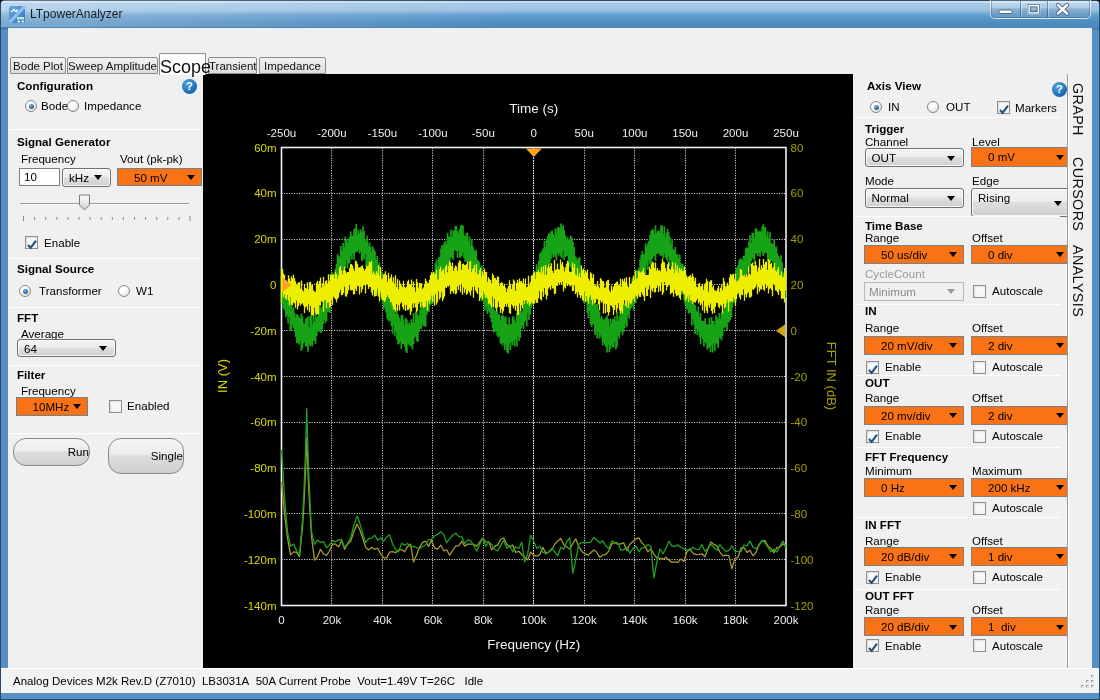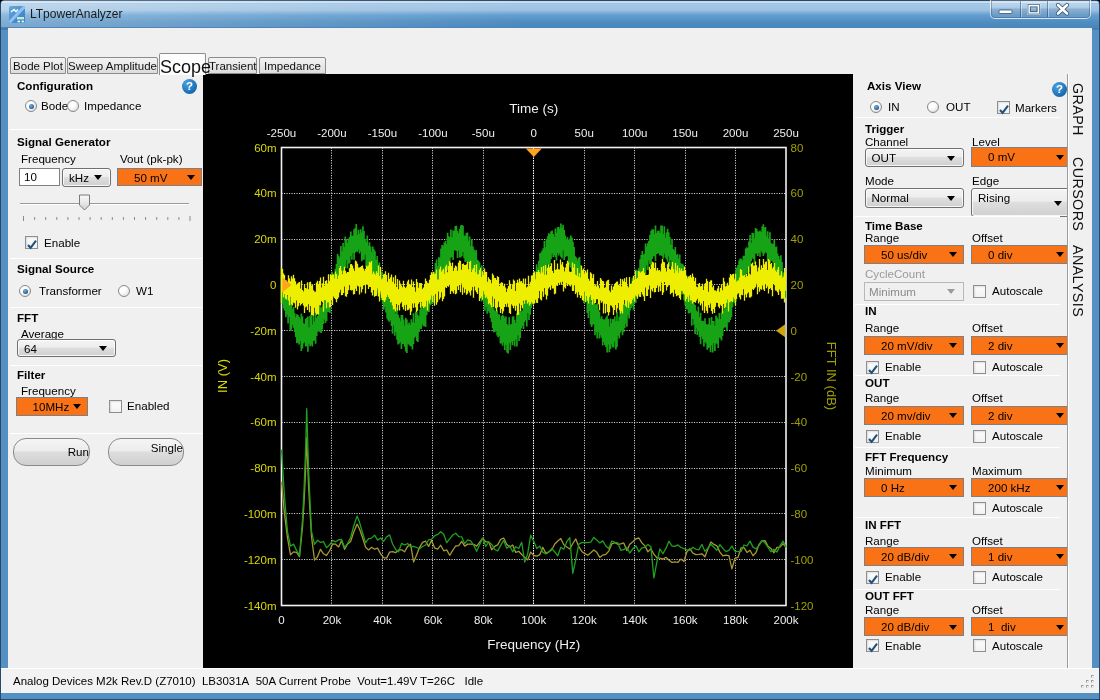--- a/index.html
+++ b/index.html
@@ -145,21 +145,21 @@
       <div class="lbl" style="left:13px;top:253px">Average</div>
       <div class="scombo" style="left:9px;top:264.5px;width:99px;height:18.5px">64</div>
       <div class="sep" style="left:2px;top:290.5px;width:192px"></div>
       <div class="lbl b" style="left:9px;top:294px">Filter</div>
       <div class="lbl" style="left:13px;top:310px">Frequency</div>
       <div class="combo" style="left:7.5px;top:322.5px;width:72px;height:19px">10MHz</div>
       <div class="chk" style="left:101px;top:325.5px"></div>
       <div class="lbl" style="left:119px;top:325px">Enabled</div>
       <div class="sep" style="left:2px;top:358.5px;width:192px"></div>
       <div class="btn" style="left:5px;top:364px;width:77px;height:28px;padding-top:6px">Run</div>
-      <div class="btn" style="left:100px;top:364px;width:76px;height:28px;padding-top:2px">Single</div>
+      <div class="btn" style="left:100px;top:364px;width:76px;height:36px;padding-top:10px">Single</div>
     </div>
     <div id="plot">
       <svg width="650" height="594" style="position:absolute;left:0;top:0">
 <line x1="128.5" y1="73.5" x2="128.5" y2="531.5" stroke="#cdcdcd" stroke-width="1" stroke-dasharray="1.2 1.3"></line>
 <line x1="179.5" y1="73.5" x2="179.5" y2="531.5" stroke="#cdcdcd" stroke-width="1" stroke-dasharray="1.2 1.3"></line>
 <line x1="229.5" y1="73.5" x2="229.5" y2="531.5" stroke="#cdcdcd" stroke-width="1" stroke-dasharray="1.2 1.3"></line>
 <line x1="280.5" y1="73.5" x2="280.5" y2="531.5" stroke="#cdcdcd" stroke-width="1" stroke-dasharray="1.2 1.3"></line>
 <line x1="330.5" y1="73.5" x2="330.5" y2="531.5" stroke="#ffffff" stroke-width="1" stroke-dasharray="1.5 1"></line>
 <line x1="381.5" y1="73.5" x2="381.5" y2="531.5" stroke="#cdcdcd" stroke-width="1" stroke-dasharray="1.2 1.3"></line>
 <line x1="431.5" y1="73.5" x2="431.5" y2="531.5" stroke="#cdcdcd" stroke-width="1" stroke-dasharray="1.2 1.3"></line>

